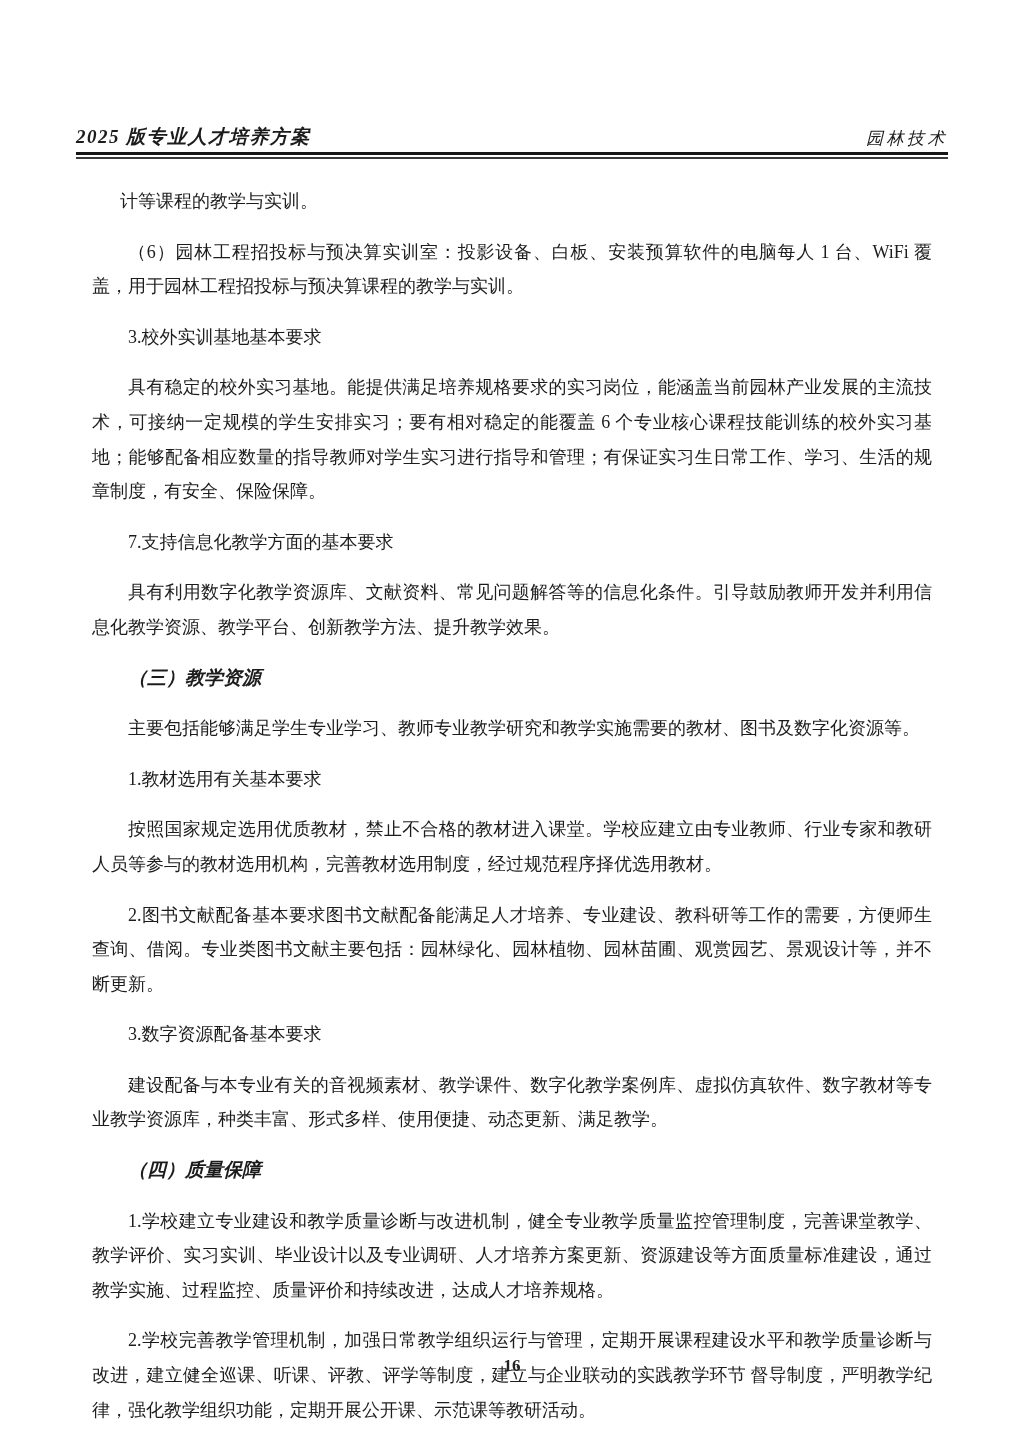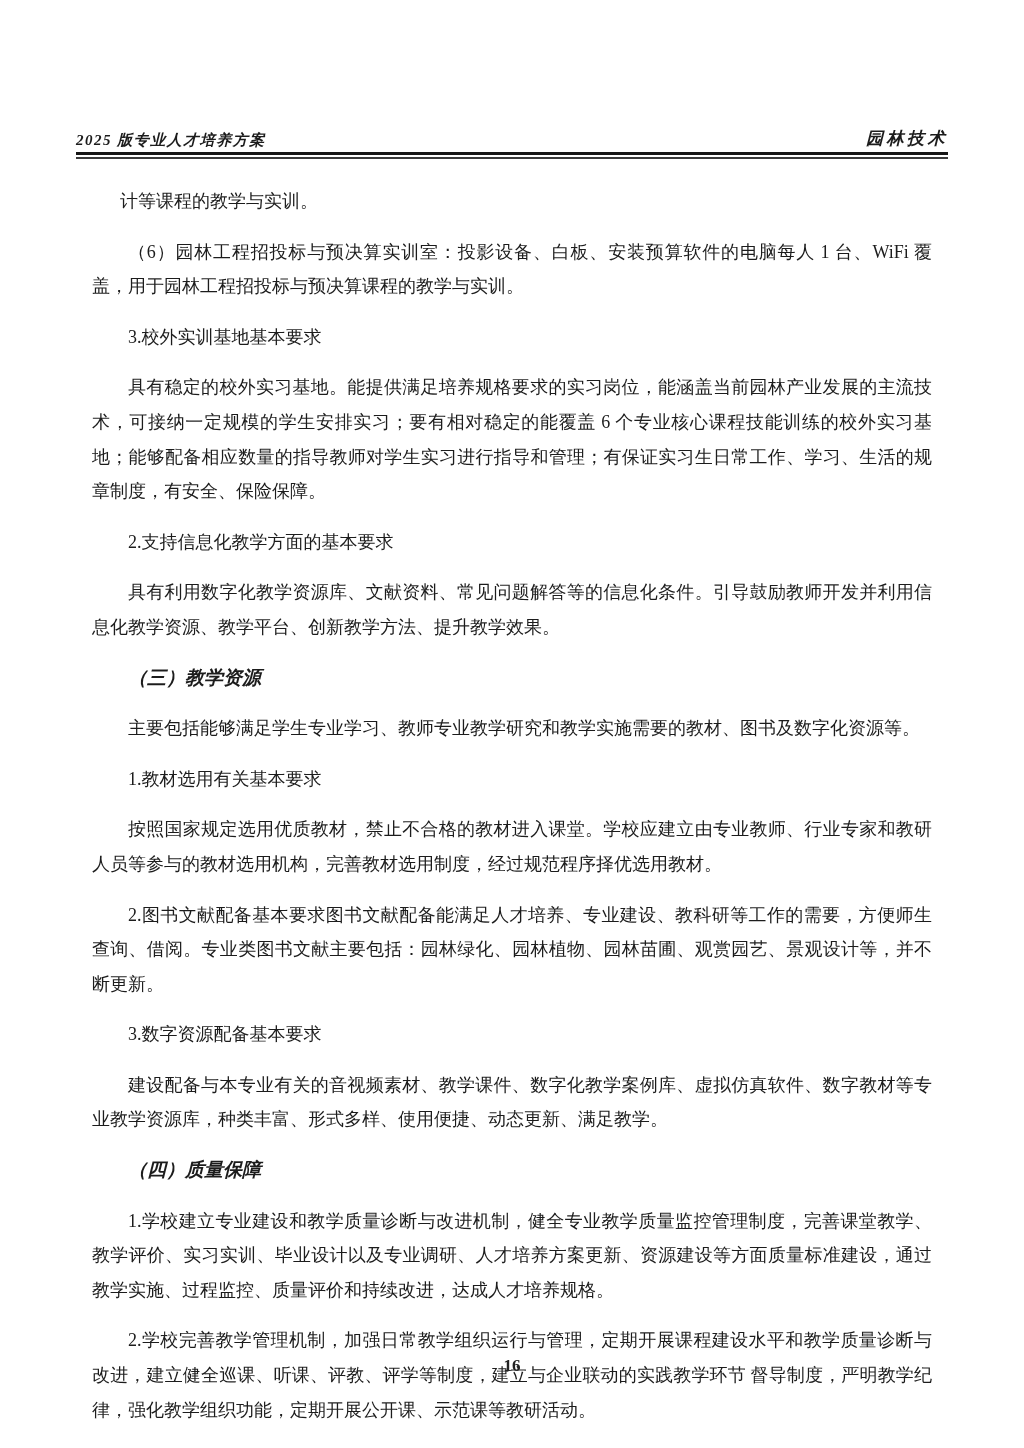--- a/index.html
+++ b/index.html
@@ -17,28 +17,28 @@
     position: absolute;
     left: 76px;
     right: 76px;
     top: 122px;
     height: 28px;
     display: flex;
     justify-content: space-between;
     align-items: flex-end;
   }
   .header-left {
-    font-size: 15px;
+    font-size: 19px;
     font-weight: bold;
     font-style: italic;
     letter-spacing: 1.5px;
   }
   .header-right {
     font-size: 17px;
-    font-weight: bold;
+    font-weight: normal;
     font-style: italic;
     letter-spacing: 3.5px;
   }
   .header-rule {
     position: absolute;
     left: 76px;
     right: 76px;
     top: 152px;
     height: 2px;
     border-top: 3px solid #161616;
@@ -85,21 +85,21 @@
     <span class="header-right">园林技术</span>
   </div>
 
   <div class="header-rule"></div>
 
   <div class="content">
       <p class="continued">计等课程的教学与实训。</p>
       <p class="body">（6）园林工程招投标与预决算实训室：投影设备、白板、安装预算软件的电脑每人 1 台、WiFi 覆盖，用于园林工程招投标与预决算课程的教学与实训。</p>
       <p class="body">3.校外实训基地基本要求</p>
       <p class="body">具有稳定的校外实习基地。能提供满足培养规格要求的实习岗位，能涵盖当前园林产业发展的主流技术，可接纳一定规模的学生安排实习；要有相对稳定的能覆盖 6 个专业核心课程技能训练的校外实习基地；能够配备相应数量的指导教师对学生实习进行指导和管理；有保证实习生日常工作、学习、生活的规章制度，有安全、保险保障。</p>
-      <p class="body">2.支持信息化教学方面的基本要求</p>
+      <p class="body">7.支持信息化教学方面的基本要求</p>
       <p class="body">具有利用数字化教学资源库、文献资料、常见问题解答等的信息化条件。引导鼓励教师开发并利用信息化教学资源、教学平台、创新教学方法、提升教学效果。</p>
       <p class="heading">（三）教学资源</p>
       <p class="body">主要包括能够满足学生专业学习、教师专业教学研究和教学实施需要的教材、图书及数字化资源等。</p>
       <p class="body">1.教材选用有关基本要求</p>
       <p class="body">按照国家规定选用优质教材，禁止不合格的教材进入课堂。学校应建立由专业教师、行业专家和教研人员等参与的教材选用机构，完善教材选用制度，经过规范程序择优选用教材。</p>
       <p class="body">2.图书文献配备基本要求图书文献配备能满足人才培养、专业建设、教科研等工作的需要，方便师生查询、借阅。专业类图书文献主要包括：园林绿化、园林植物、园林苗圃、观赏园艺、景观设计等，并不断更新。</p>
       <p class="body">3.数字资源配备基本要求</p>
       <p class="body">建设配备与本专业有关的音视频素材、教学课件、数字化教学案例库、虚拟仿真软件、数字教材等专业教学资源库，种类丰富、形式多样、使用便捷、动态更新、满足教学。</p>
       <p class="heading">（四）质量保障</p>
       <p class="body">1.学校建立专业建设和教学质量诊断与改进机制，健全专业教学质量监控管理制度，完善课堂教学、教学评价、实习实训、毕业设计以及专业调研、人才培养方案更新、资源建设等方面质量标准建设，通过教学实施、过程监控、质量评价和持续改进，达成人才培养规格。</p>

